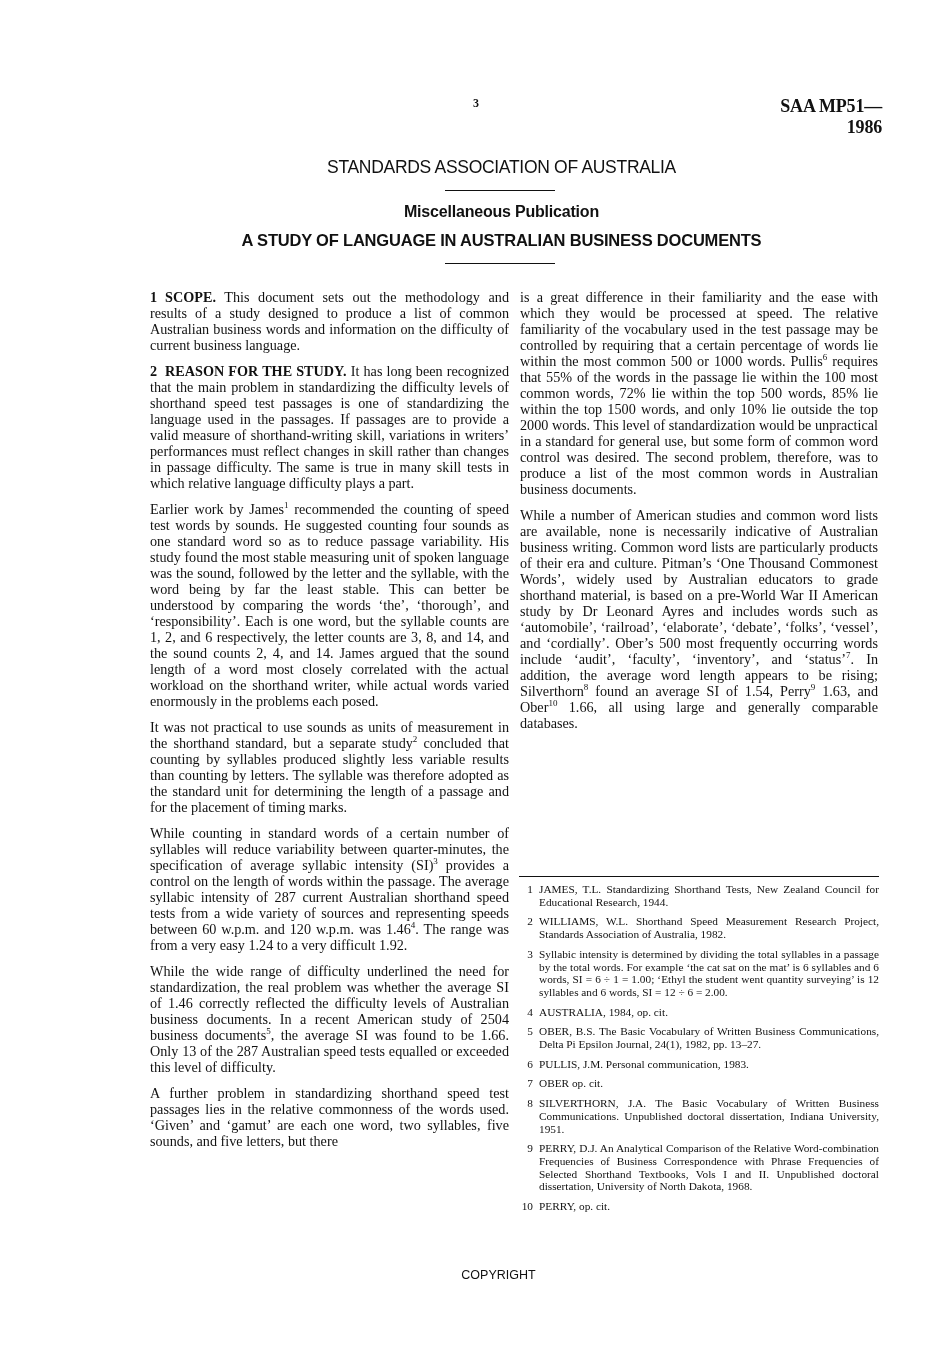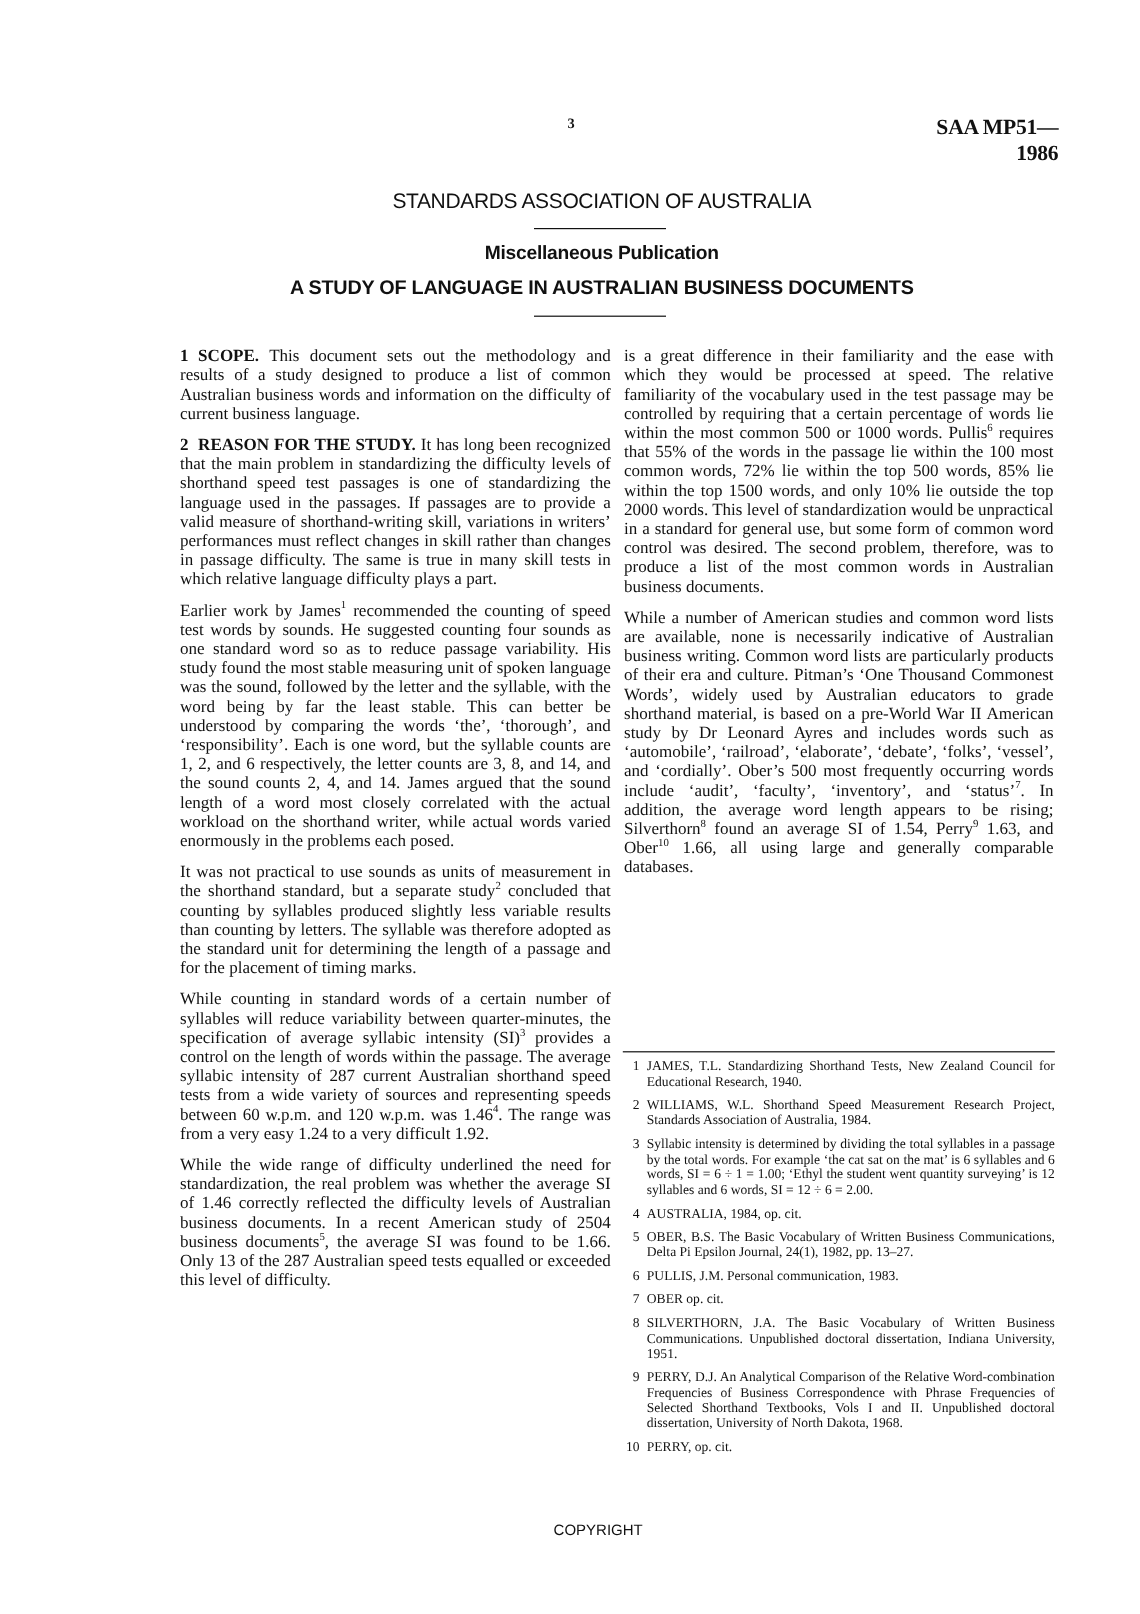--- a/index.html
+++ b/index.html
@@ -52,36 +52,37 @@
     <span>This document sets out the methodology and results of a study designed to produce a list of common Australian business words and information on the difficulty of current business language.</span>
   </p>
   <p>
     <span class="secnum">2</span><span class="heading">REASON FOR THE STUDY.</span>
     <span>It has long been recognized that the main problem in standardizing the difficulty levels of shorthand speed test passages is one of standardizing the language used in the passages. If passages are to provide a valid measure of shorthand-writing skill, variations in writers’ performances must reflect changes in skill rather than changes in passage difficulty. The same is true in many skill tests in which relative language difficulty plays a part.</span>
   </p>
   <p><span>Earlier work by James</span><sup>1</sup><span> recommended the counting of speed test words by sounds. He suggested counting four sounds as one standard word so as to reduce passage variability. His study found the most stable measuring unit of spoken language was the sound, followed by the letter and the syllable, with the word being by far the least stable. This can better be understood by comparing the words ‘the’, ‘thorough’, and ‘responsibility’. Each is one word, but the syllable counts are 1, 2, and 6 respectively, the letter counts are 3, 8, and 14, and the sound counts 2, 4, and 14. James argued that the sound length of a word most closely correlated with the actual workload on the shorthand writer, while actual words varied enormously in the problems each posed.</span></p>
   <p><span>It was not practical to use sounds as units of measurement in the shorthand standard, but a separate study</span><sup>2</sup><span> concluded that counting by syllables produced slightly less variable results than counting by letters. The syllable was therefore adopted as the standard unit for determining the length of a passage and for the placement of timing marks.</span></p>
   <p><span>While counting in standard words of a certain number of syllables will reduce variability between quarter-minutes, the specification of average syllabic intensity (SI)</span><sup>3</sup><span> provides a control on the length of words within the passage. The average syllabic intensity of 287 current Australian shorthand speed tests from a wide variety of sources and representing speeds between 60 w.p.m. and 120 w.p.m. was 1.46</span><sup>4</sup><span>. The range was from a very easy 1.24 to a very difficult 1.92.</span></p>
   <p><span>While the wide range of difficulty underlined the need for standardization, the real problem was whether the average SI of 1.46 correctly reflected the difficulty levels of Australian business documents. In a recent American study of 2504 business documents</span><sup>5</sup><span>, the average SI was found to be 1.66. Only 13 of the 287 Australian speed tests equalled or exceeded this level of difficulty.</span></p>
+  <p><span>A further problem in standardizing shorthand speed test passages lies in the relative commonness of the words used. ‘Given’ and ‘gamut’ are each one word, two syllables, five sounds, and five letters, but there </span></p>
 </div>
 
 <div id="col-right" class="col serif">
   <p><span>is a great difference in their familiarity and the ease with which they would be processed at speed. The relative familiarity of the vocabulary used in the test passage may be controlled by requiring that a certain percentage of words lie within the most common 500 or 1000 words. Pullis</span><sup>6</sup><span> requires that 55% of the words in the passage lie within the 100 most common words, 72% lie within the top 500 words, 85% lie within the top 1500 words, and only 10% lie outside the top 2000 words. This level of standardization would be unpractical in a standard for general use, but some form of common word control was desired. The second problem, therefore, was to produce a list of the most common words in Australian business documents.</span></p>
   <p><span>While a number of American studies and common word lists are available, none is necessarily indicative of Australian business writing. Common word lists are particularly products of their era and culture. Pitman’s ‘One Thousand Commonest Words’, widely used by Australian educators to grade shorthand material, is based on a pre-World War II American study by Dr Leonard Ayres and includes words such as ‘automobile’, ‘railroad’, ‘elaborate’, ‘debate’, ‘folks’, ‘vessel’, and ‘cordially’. Ober’s 500 most frequently occurring words include ‘audit’, ‘faculty’, ‘inventory’, and ‘status’</span><sup>7</sup><span>. In addition, the average word length appears to be rising; Silverthorn</span><sup>8</sup><span> found an average SI of 1.54, Perry</span><sup>9</sup><span> 1.63, and Ober</span><sup>10</sup><span> 1.66, all using large and generally comparable databases.</span></p>
 </div>
 
 <div id="footnote-rule"></div>
 <div id="footnotes" class="serif">
   <div class="fn">
       <span class="fn-num">1</span>
-      <span class="fn-text">JAMES, T.L. Standardizing Shorthand Tests, New Zealand Council for Educational Research, 1940.</span>
+      <span class="fn-text">JAMES, T.L. Standardizing Shorthand Tests, New Zealand Council for Educational Research, 1944.</span>
     </div>
   <div class="fn">
       <span class="fn-num">2</span>
-      <span class="fn-text">WILLIAMS, W.L. Shorthand Speed Measurement Research Project, Standards Association of Australia, 1984.</span>
+      <span class="fn-text">WILLIAMS, W.L. Shorthand Speed Measurement Research Project, Standards Association of Australia, 1982.</span>
     </div>
   <div class="fn">
       <span class="fn-num">3</span>
       <span class="fn-text">Syllabic intensity is determined by dividing the total syllables in a passage by the total words. For example ‘the cat sat on the mat’ is 6 syllables and 6 words, SI = 6 ÷ 1 = 1.00; ‘Ethyl the student went quantity surveying’ is 12 syllables and 6 words, SI = 12 ÷ 6 = 2.00.</span>
     </div>
   <div class="fn">
       <span class="fn-num">4</span>
       <span class="fn-text">AUSTRALIA, 1984, op. cit.</span>
     </div>
   <div class="fn">

